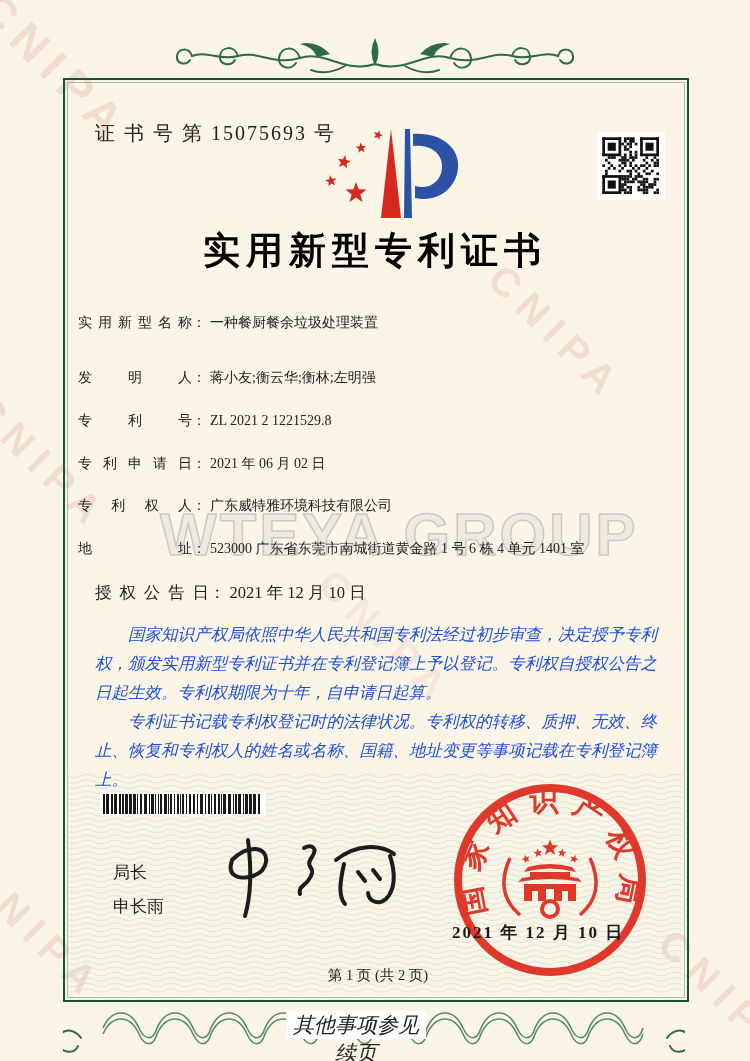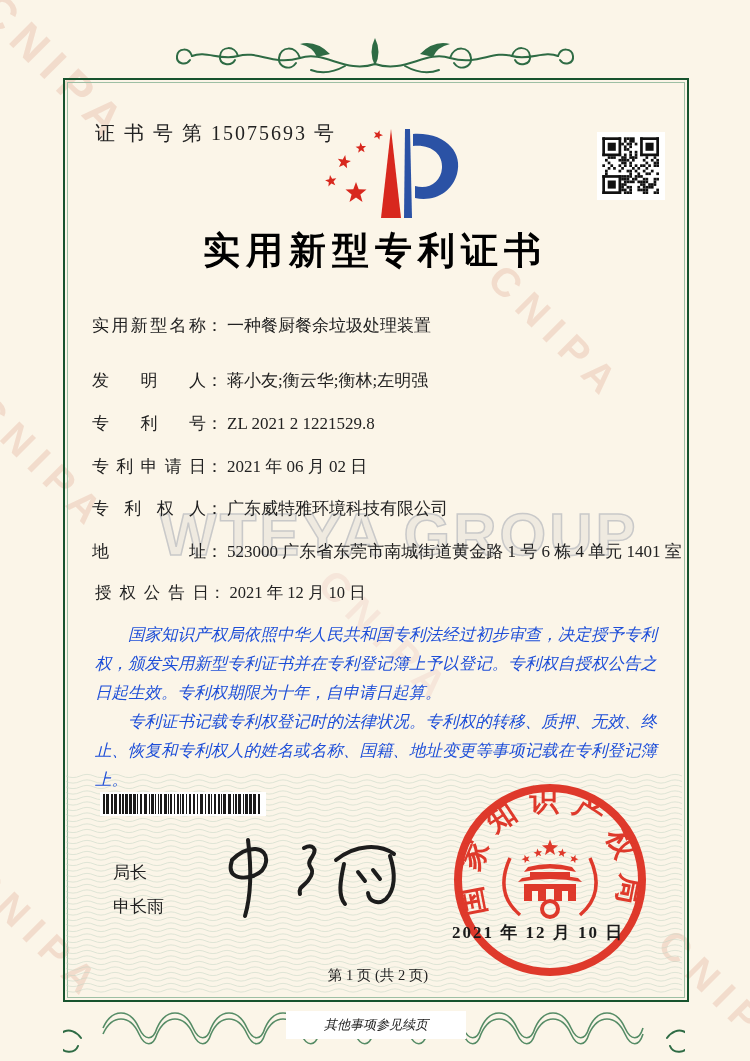--- a/index.html
+++ b/index.html
@@ -14,31 +14,31 @@
             -webkit-text-stroke:1.5px #c9c9c9;z-index:2;white-space:nowrap;}
   
   .frame{position:absolute;left:63px;top:78px;width:622px;height:920px;
          border:2px solid #17532e;z-index:3;}
   .frame::after{content:"";position:absolute;left:2px;top:2px;right:2px;bottom:2px;
          border:1px solid #9dbfa4;}
   
   .certno{position:absolute;left:95px;top:120px;font-size:20px;letter-spacing:2px;z-index:4;}
   .title{position:absolute;left:0;top:226px;width:750px;text-align:center;font-size:37px;
          font-weight:700;letter-spacing:6px;color:#000000;z-index:4;}
-  .row{position:absolute;left:92px;width:575px;font-size:17px;z-index:4;white-space:nowrap;}
+  .row{position:absolute;left:78px;width:575px;font-size:14px;z-index:4;white-space:nowrap;}
   .lbl{display:inline-block;width:114px;text-align:justify;text-align-last:justify;}
   .val{margin-left:4px;}
   .grantwrap{position:absolute;left:95px;top:582px;width:575px;font-size:16.5px;z-index:4;white-space:nowrap;}
   .grant2{position:absolute;left:330px;top:0;}
   .body-par{position:absolute;left:95px;width:562px;font-size:16.5px;line-height:29px;
             text-align:justify;text-indent:2em;font-style:italic;color:#1d4ed8;z-index:4;}
   .director{position:absolute;left:113px;top:856px;font-size:17px;line-height:34px;z-index:5;}
   .pageno{position:absolute;left:63px;top:966px;width:630px;text-align:center;font-size:14.5px;z-index:5;}
-  .footer-note{position:absolute;left:286px;top:1011px;width:180px;height:28px;background:#ffffff;
-         text-align:center;line-height:28px;font-size:13px;font-style:italic;z-index:6;}
+  .footer-note{position:absolute;left:286px;top:1011px;width:140px;height:28px;background:#ffffff;
+         text-align:center;line-height:28px;font-size:21px;font-style:italic;z-index:6;}
   .seal-date{position:absolute;left:452px;top:921px;width:210px;font-size:17px;font-weight:700;
          letter-spacing:2px;color:#1b1b1b;z-index:6;}
   svg{display:block;}
 </style>
 </head>
 <body>
 
 <div class="wm-cnipa" style="left:-40px;top:40px;font-size:46px;">CNIPA</div>
 <div class="wm-cnipa" style="left:470px;top:310px;font-size:40px;">CNIPA</div>
 <div class="wm-cnipa" style="left:-45px;top:440px;font-size:40px;">CNIPA</div>

